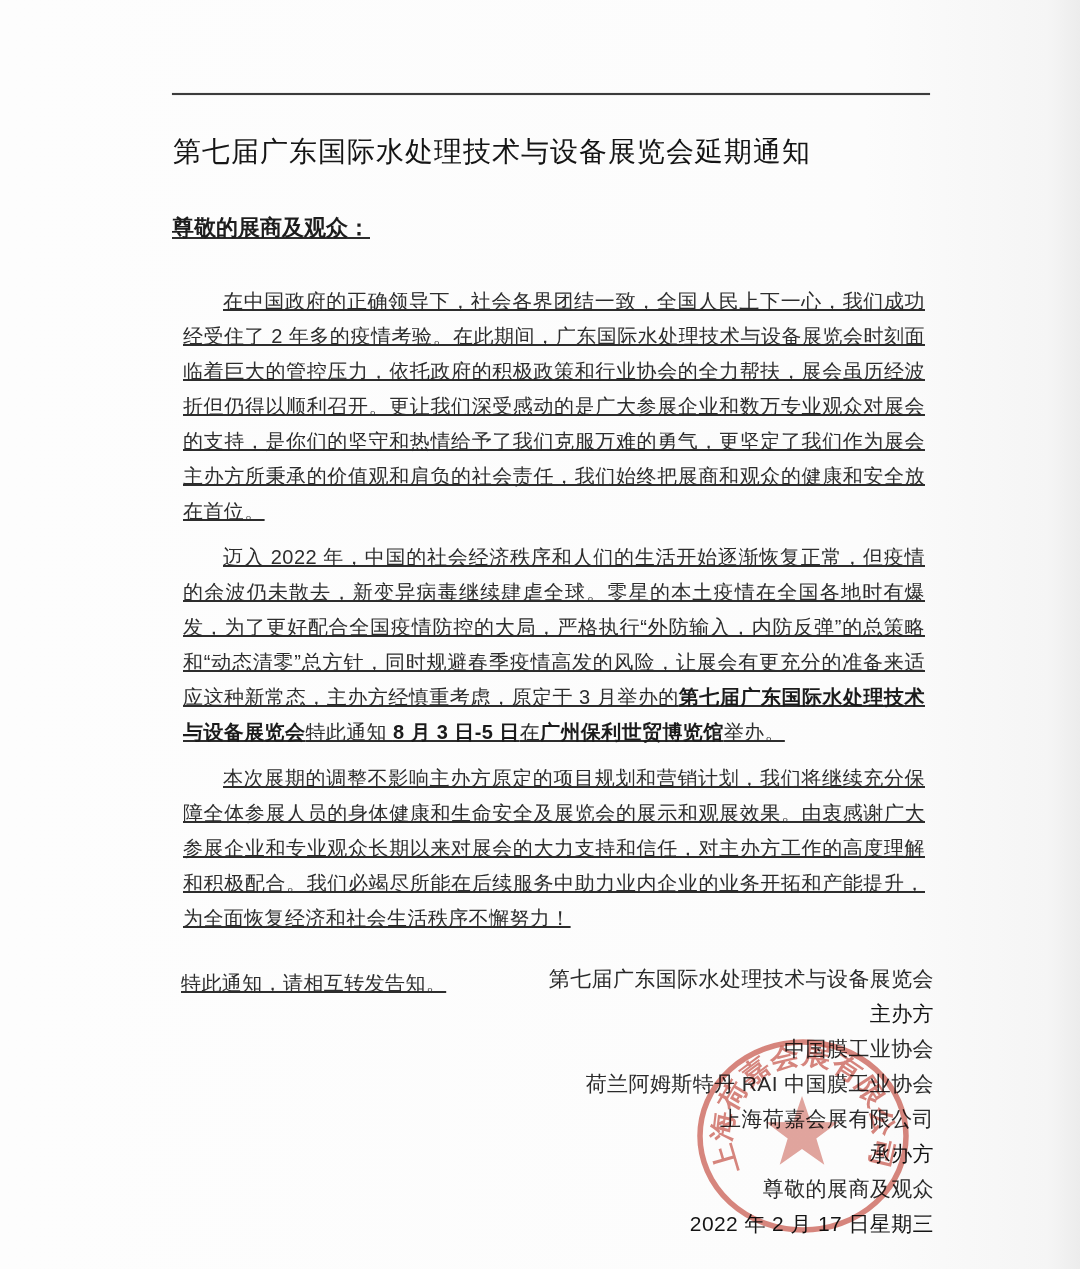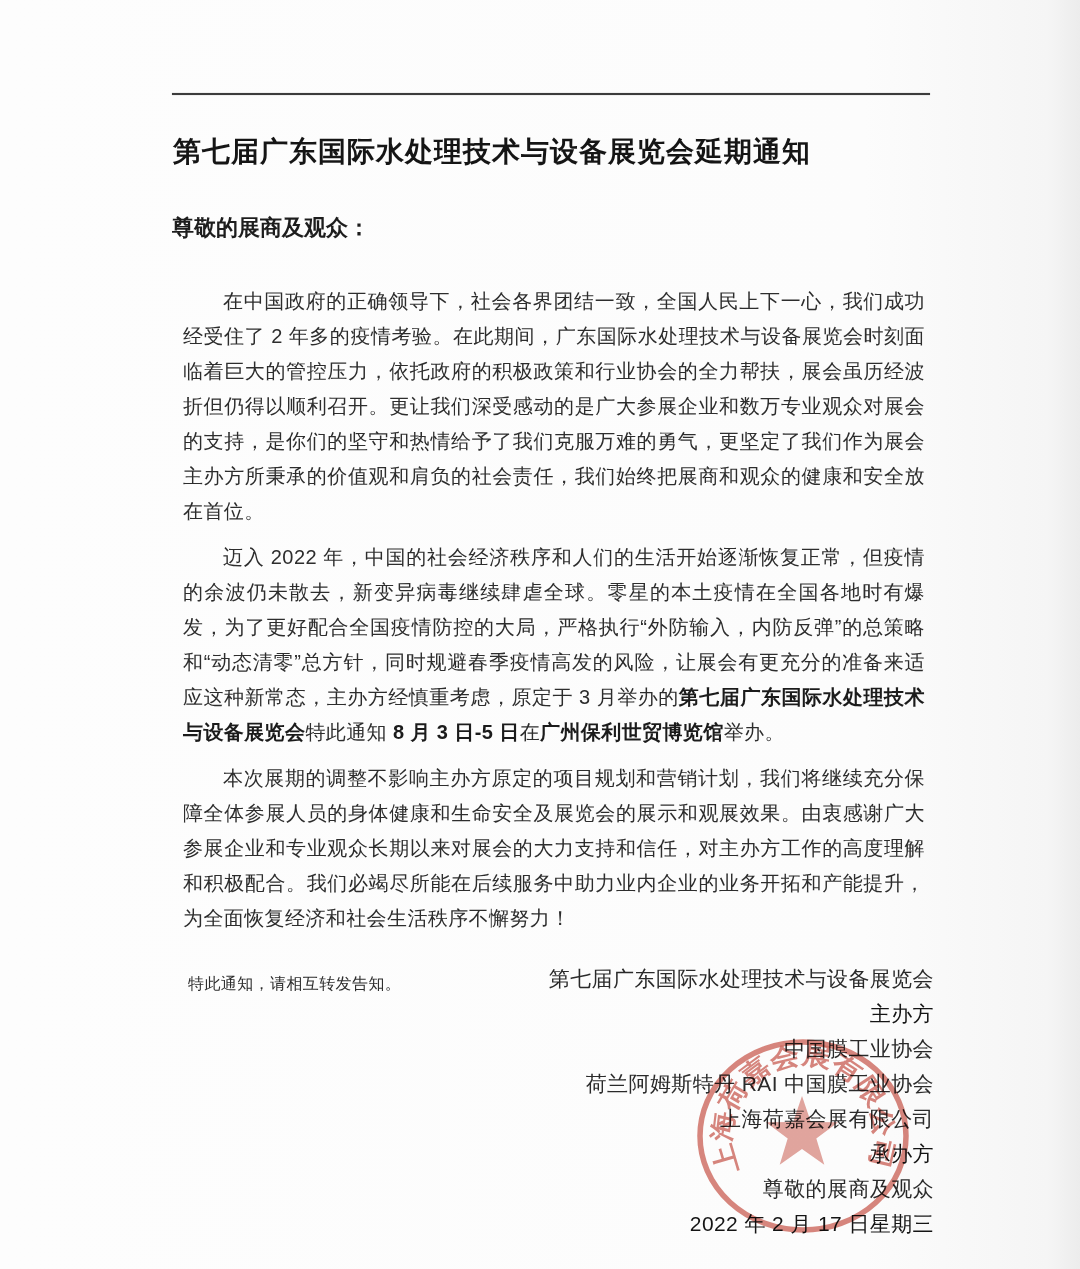--- a/index.html
+++ b/index.html
@@ -19,51 +19,52 @@
     left: 172px; top: 93px;
     width: 758px; height: 2px;
     background: #3c3c3c;
     box-shadow: 0 0 1px #777;
   }
   .doc-title {
     position: absolute;
     left: 0; top: 133px; width: 984px;
     text-align: center;
     font-size: 28px;
-    font-weight: bold;
+    font-weight: normal;
     letter-spacing: 1px;
     color: #151515;
   }
   .content {
     position: absolute;
     left: 172px; top: 215px;
     width: 764px;
     color: #2d2d2d;
+    text-decoration: underline;
   }
   .salutation {
     font-size: 22px;
     font-weight: bold;
     color: #1d1d1d;
     margin: 0 0 43px 0;
     line-height: 26px;
   }
   .para {
     margin: 11px;
     text-indent: 2em;
     font-size: 20px;
     letter-spacing: 0.4px;
     line-height: 35px;
     text-align: justify;
     color: #2d2d2d;
   }
   .b { font-weight: bold; color: #1b1b1b; }
   .notice { margin-top: 30px; }
   .notice-line {
-    margin: 16px;
-    font-size: 16px;
+    margin: 9px;
+    font-size: 20px;
     letter-spacing: 0.4px;
     line-height: 35px;
     color: #2d2d2d;
   }
   .signature {
     position: absolute;
     right: 146px; top: 961px;
     text-align: right;
     font-size: 21px;
     line-height: 35px;

